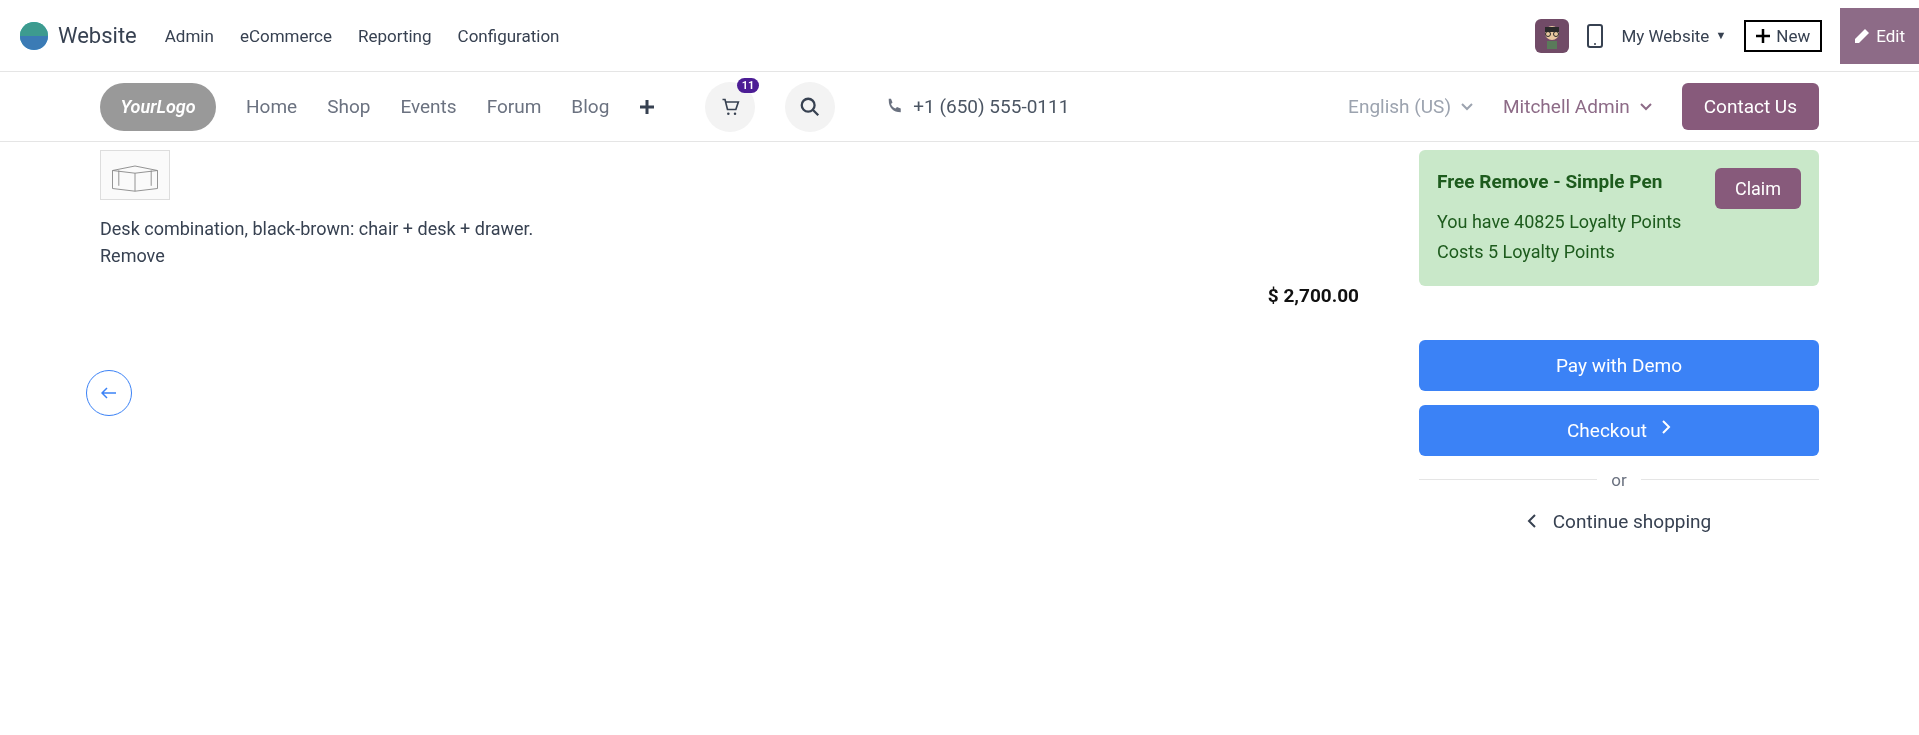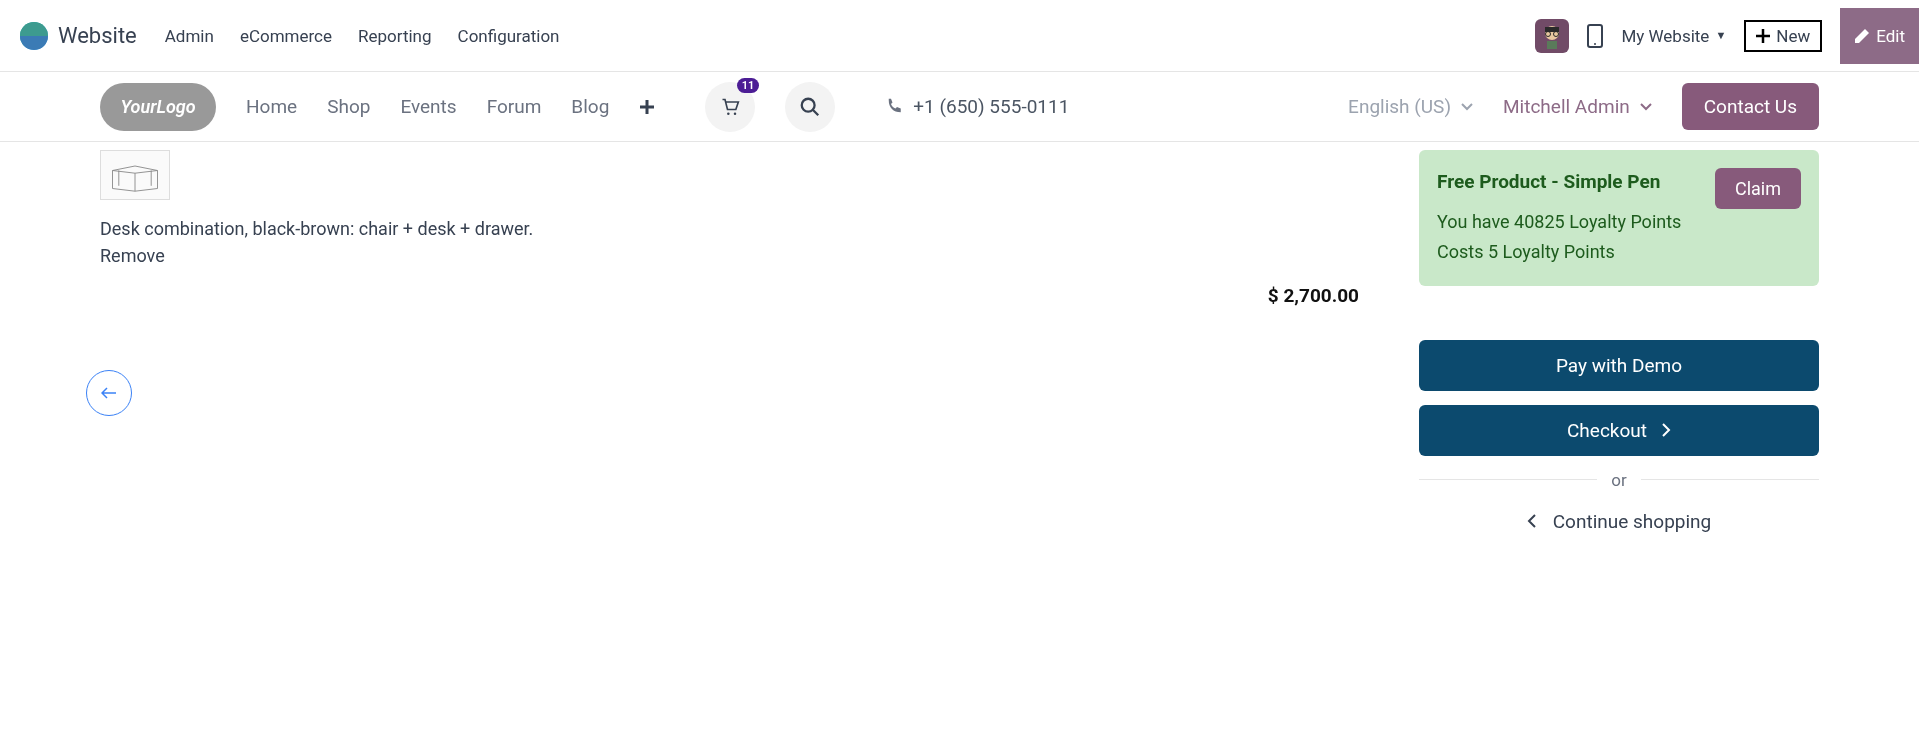--- a/index.html
+++ b/index.html
@@ -49,21 +49,21 @@
     .price { font-size: 19px; font-weight: 700; color: #111; margin-left: auto; padding-right: 60px; }
     .back-circle { position: absolute; left: -14px; top: 228px; width: 46px; height: 46px; border: 1px solid #3b82f6; border-radius: 50%; display: flex; align-items: center; justify-content: center; color: #3b82f6; cursor: pointer; font-size: 18px; }
     
     
     .right-col { width: 400px; padding-top: 8px; }
     .promo-box { background: #c9e8c9; border-radius: 6px; padding: 18px; display: flex; gap: 14px; align-items: flex-start; margin-bottom: 30px; }
     .promo-text { flex: 1; }
     .promo-title { font-size: 19px; font-weight: 700; color: #1d5b1d; margin-bottom: 10px; line-height: 1.5; }
     .promo-line { font-size: 18px; color: #1d5b1d; line-height: 1.7; }
     .claim-btn { background: #875a7b; color: #fff; padding: 10px 20px; border-radius: 6px; font-size: 18px; cursor: pointer; align-self: flex-start; }
-    .big-btn { background: #0c4a6e; color: #fff; width: 100%; padding: 14px; border-radius: 6px; font-size: 19px; text-align: center; cursor: pointer; margin-bottom: 14px; display: flex; justify-content: center; align-items: center; gap: 14px; }
+    .big-btn { background: #3b82f6; color: #fff; width: 100%; padding: 14px; border-radius: 6px; font-size: 19px; text-align: center; cursor: pointer; margin-bottom: 14px; display: flex; justify-content: center; align-items: flex-start; gap: 14px; }
     .divider-or { display: flex; align-items: center; gap: 14px; margin: 8px 0 20px; }
     .divider-or hr { flex: 1; border: none; border-top: 1px solid #e5e5e5; }
     .divider-or span { color: #6b7280; font-size: 17px; }
     .continue-link { text-align: right; font-size: 19px; color: #374151; cursor: pointer; display: flex; justify-content: center; align-items: center; gap: 16px; }
     
     svg { display: block; }
   </style>
 </head>
 <body>
 
@@ -198,21 +198,21 @@
     <div class="back-circle">
       <svg width="16" height="12" viewBox="0 0 16 12">
           <path d="M6 1L1 6l5 5M1 6h14" fill="none" stroke="#3b82f6" stroke-width="1.5"></path>
         </svg>
     </div>
   </div>
 
   <div class="right-col">
     <div class="promo-box">
       <div class="promo-text">
-        <div class="promo-title">Free Product - Simple Pen</div>
+        <div class="promo-title">Free Remove - Simple Pen</div>
         <div class="promo-line">You have 40825 Loyalty Points</div>
         <div class="promo-line">Costs 5 Loyalty Points</div>
       </div>
       <div class="claim-btn">
         <span>Claim</span>
       </div>
     </div>
     <div style="height:24px"></div>
     <div class="big-btn">
       <span>Pay with Demo</span>

